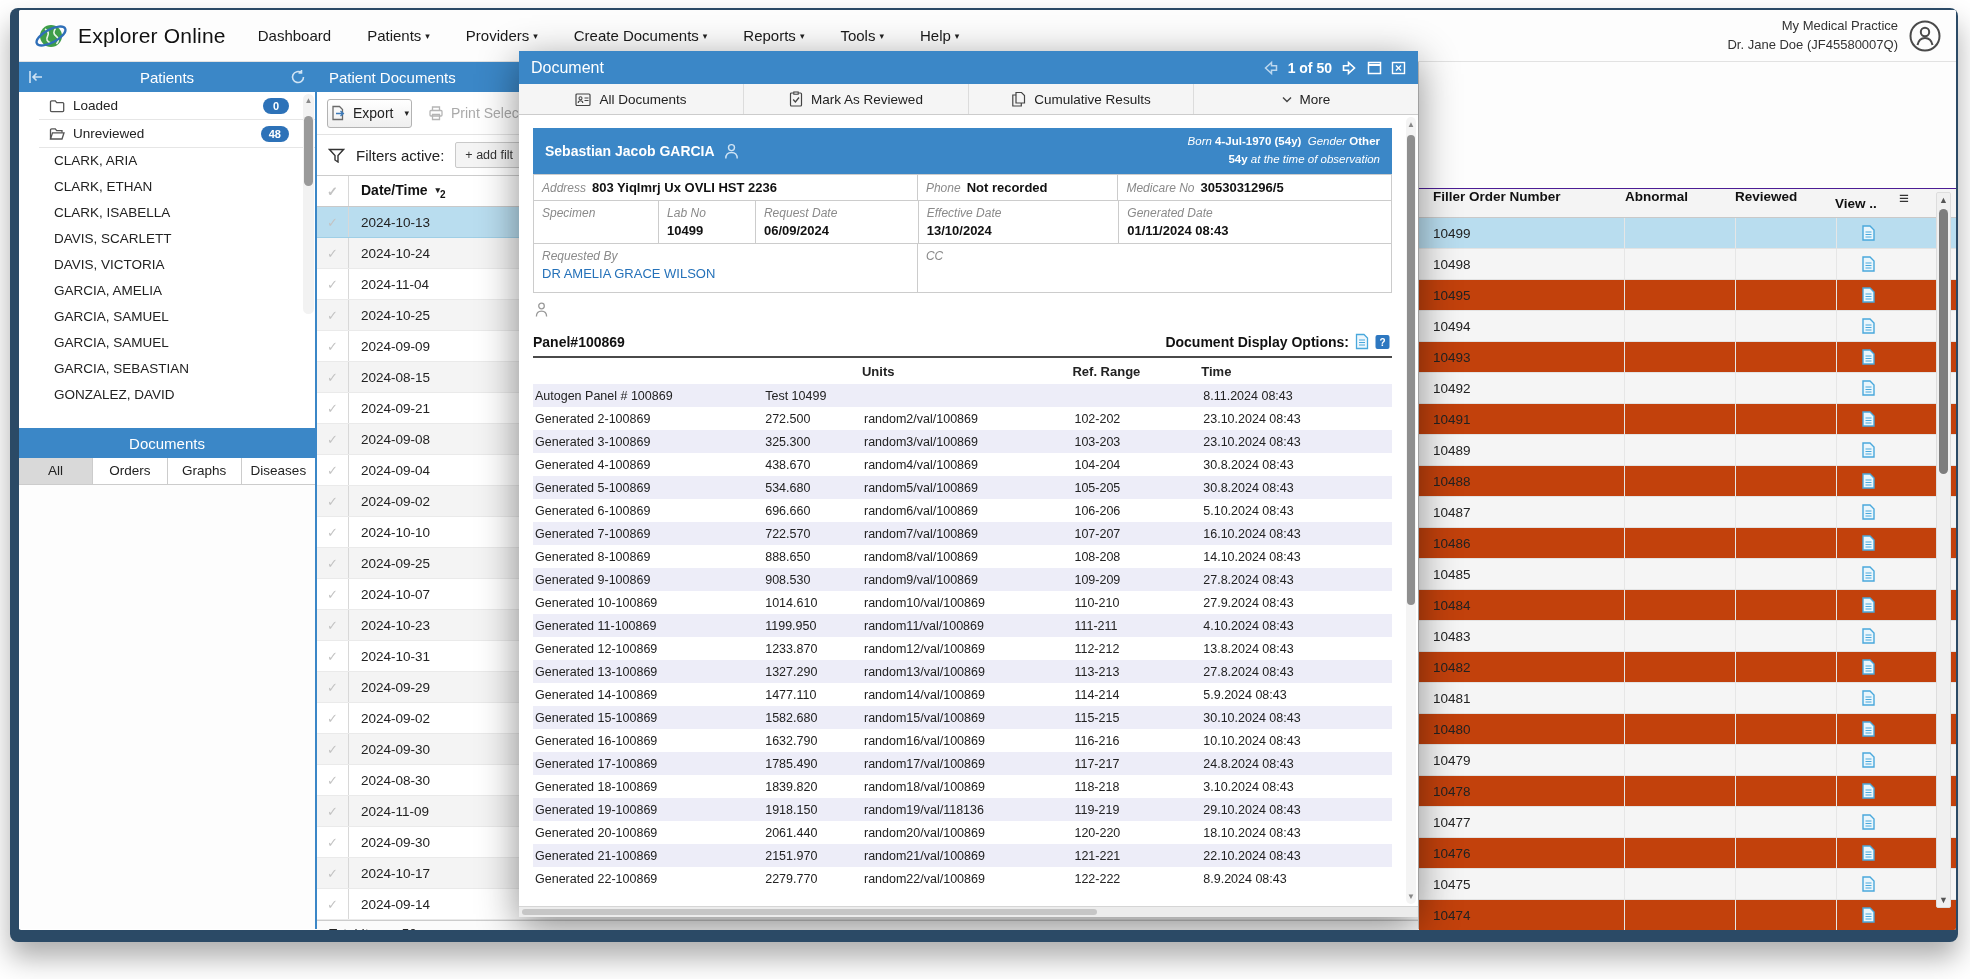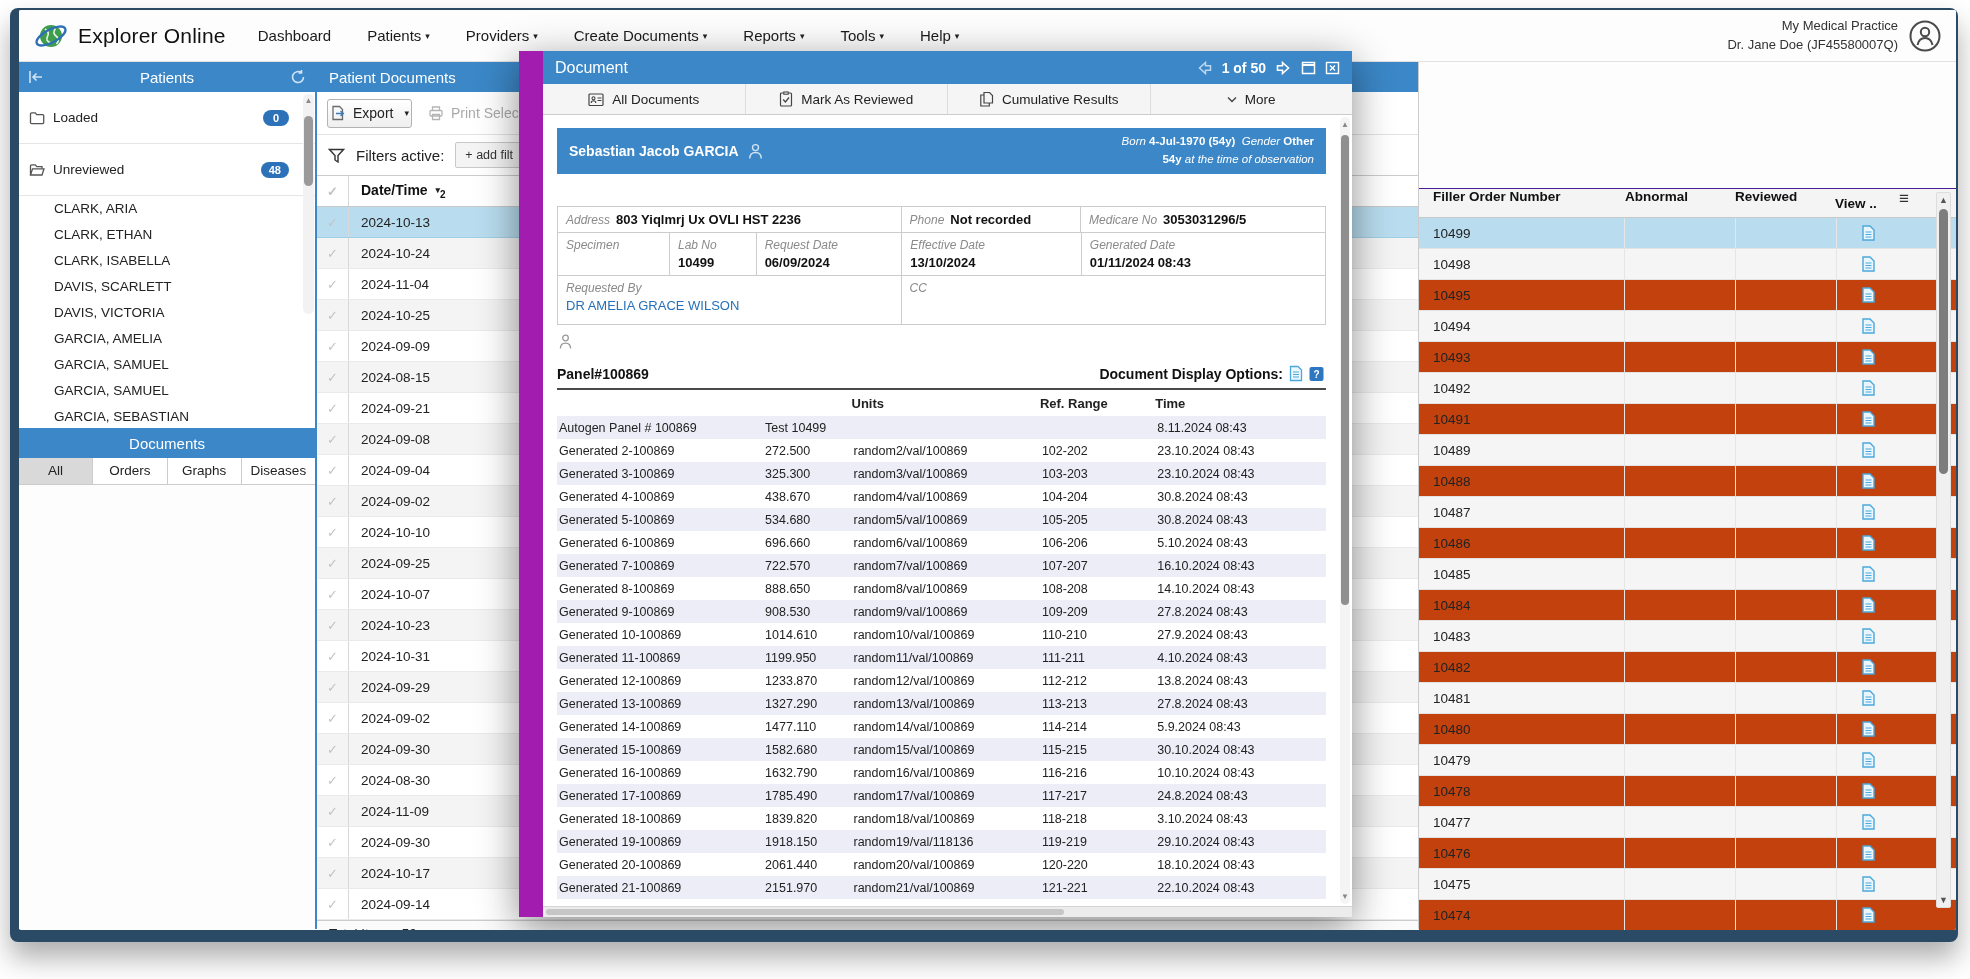--- a/index.html
+++ b/index.html
@@ -16,21 +16,21 @@
   .practice{text-align:right;font-size:13px;color:#333;line-height:1.4;}
 
   
   .main{display:flex;height:867px;}
   .panel-head{height:30px;background:#3b87c7;color:#fff;display:flex;align-items:center;font-size:15px;flex:0 0 auto;}
 
   
   .sidebar{width:298px;flex:0 0 298px;display:flex;flex-direction:column;border-right:2px solid #3b87c7;box-sizing:border-box;background:#fff;}
   .patients-head{justify-content:space-between;padding:0 9px;}
   .pt-list{position:relative;height:336px;overflow:hidden;font-size:13.5px;flex:0 0 auto;}
-  .folder-row{height:27px;display:flex;align-items:center;gap:8px;padding:12px 10px;border-bottom:1px solid #e6e6e6;color:#222;}
+  .folder-row{height:27px;display:flex;align-items:center;gap:8px;padding:0 10px;border-bottom:1px solid #e6e6e6;color:#222;margin-left:20px;}
   .badge{margin-left:auto;margin-right:16px;background:#2d72b8;color:#fff;border-radius:10px;font-size:11px;font-weight:bold;padding:2px 8px;min-width:10px;text-align:center;}
   .pt-row{height:26px;line-height:26px;padding-left:35px;color:#222;}
   .pt-scroll{position:absolute;right:1px;top:2px;width:11px;height:220px;background:#f2f2f2;border-radius:6px;}
   .pt-scroll .arr{position:absolute;left:1px;width:9px;text-align:center;font-size:8px;color:#8a8a8a;}
   .pt-scroll .thumb{position:absolute;left:1px;top:22px;width:9px;height:70px;background:#9a9a9a;border-radius:5px;}
   .docs-head{justify-content:center;}
   .tabs{display:flex;height:26px;border-bottom:1px solid #ccc;flex:0 0 auto;}
   .tab{flex:1;text-align:center;line-height:26px;font-size:13.5px;color:#222;border-right:1px solid #ccc;background:#fff;cursor:pointer;}
   .tab:last-child{border-right:none;}
   .tab.active{background:#d9d9d9;}
@@ -68,37 +68,37 @@
   .rp-row:nth-child(even){background:#f5f5f5;}
   .rp-row.sel{background:#b9ddef;}
   .rp-row .rp-c1,.rp-row .rp-c2,.rp-row .rp-c3{align-self:stretch;display:flex;align-items:center;border-right:1px solid #e6e6e6;}
   .rp-row .rp-c2,.rp-row .rp-c3{justify-content:flex-start;}
   .rp-row .rp-c4{justify-content:center;}
   .rp-scroll{position:absolute;right:5px;top:130px;width:13px;height:714px;background:#f0f0f0;border:1px solid #ddd;border-radius:2px;}
   .rp-scroll .arr{position:absolute;left:0;width:13px;text-align:center;font-size:9px;color:#555;}
   .rp-scroll .thumb{position:absolute;left:1.5px;top:16px;width:9px;height:265px;background:#7d7d7d;border-radius:5px;}
 
   
-  .dialog{position:absolute;left:500px;top:41px;width:809px;height:866px;background:#a21caf;z-index:20;display:flex;flex-direction:column;box-shadow:0 10px 38px rgba(0,0,0,.45);padding-left:24px;}
+  .dialog{position:absolute;left:500px;top:41px;width:899px;height:866px;background:#a21caf;z-index:20;display:flex;flex-direction:column;box-shadow:0 10px 38px rgba(0,0,0,.45);}
   .dlg-title{height:33px;flex:0 0 33px;background:#3b87c7;color:#fff;display:flex;align-items:center;padding:0 12px;font-size:16px;}
   .dlg-nav{margin-left:auto;display:flex;align-items:center;gap:9px;font-size:14px;font-weight:bold;}
   .dlg-nav .ico{display:flex;align-items:center;cursor:pointer;}
   .dlg-toolbar{height:30px;flex:0 0 30px;display:flex;background:#f5f5f5;border-bottom:1px solid #ccc;}
   .dlg-tb-btn{flex:1;display:flex;align-items:center;justify-content:center;gap:8px;font-size:13.5px;color:#222;border-right:1px solid #dcdcdc;cursor:pointer;}
   .dlg-tb-btn:last-child{border-right:none;}
   .dlg-body{flex:1;position:relative;padding:13px 26px 0 14px;overflow:hidden;background:#fff;}
   .dlg-vscroll{position:absolute;right:2px;top:2px;bottom:2px;width:10px;background:#f4f4f4;border-radius:5px;}
   .dlg-vscroll .arr{position:absolute;left:0;width:10px;text-align:center;font-size:8px;color:#888;}
   .dlg-vscroll .thumb{position:absolute;left:1px;top:18px;width:8px;height:470px;background:#8f8f8f;border-radius:4px;}
   .banner{height:46px;background:#3b87c7;color:#fff;display:flex;align-items:center;padding:0 12px;}
   .banner-name{font-size:14px;font-weight:bold;display:flex;align-items:flex-start;gap:9px;}
   .banner-right{margin-left:auto;text-align:right;font-size:11.5px;line-height:1.55;}
   .lbl-i{font-style:italic;font-weight:normal;}
   .bold{font-weight:bold;}
-  .info-table{border:1px solid #ccc;font-size:12.5px;background:#fff;margin-top:32px;}
+  .info-table{border:1px solid #ccc;font-size:12.5px;background:#fff;}
   .info-row{display:flex;border-bottom:1px solid #ccc;}
   .info-row:last-child{border-bottom:none;}
   .cell{border-right:1px solid #ccc;padding:5px 8px;box-sizing:border-box;}
   .cell:last-child{border-right:none;}
   .cell .lab{font-style:italic;color:#8a8a8a;font-size:12px;margin-right:6px;}
   .cell .val{font-weight:bold;color:#111;font-size:13px;}
   .stack .lab{display:block;margin-bottom:3px;}
   .r1c1{width:44.8%;}.r1c2{width:23.4%;}.r1c3{width:31.8%;}
   .r2c1{width:14.6%;}.r2c2{width:11.3%;}.r2c3{width:19%;}.r2c4{width:23.4%;}.r2c5{width:31.7%;}
   .r3c1{width:44.8%;height:48px;box-sizing:border-box;}.r3c2{width:55.2%;}

